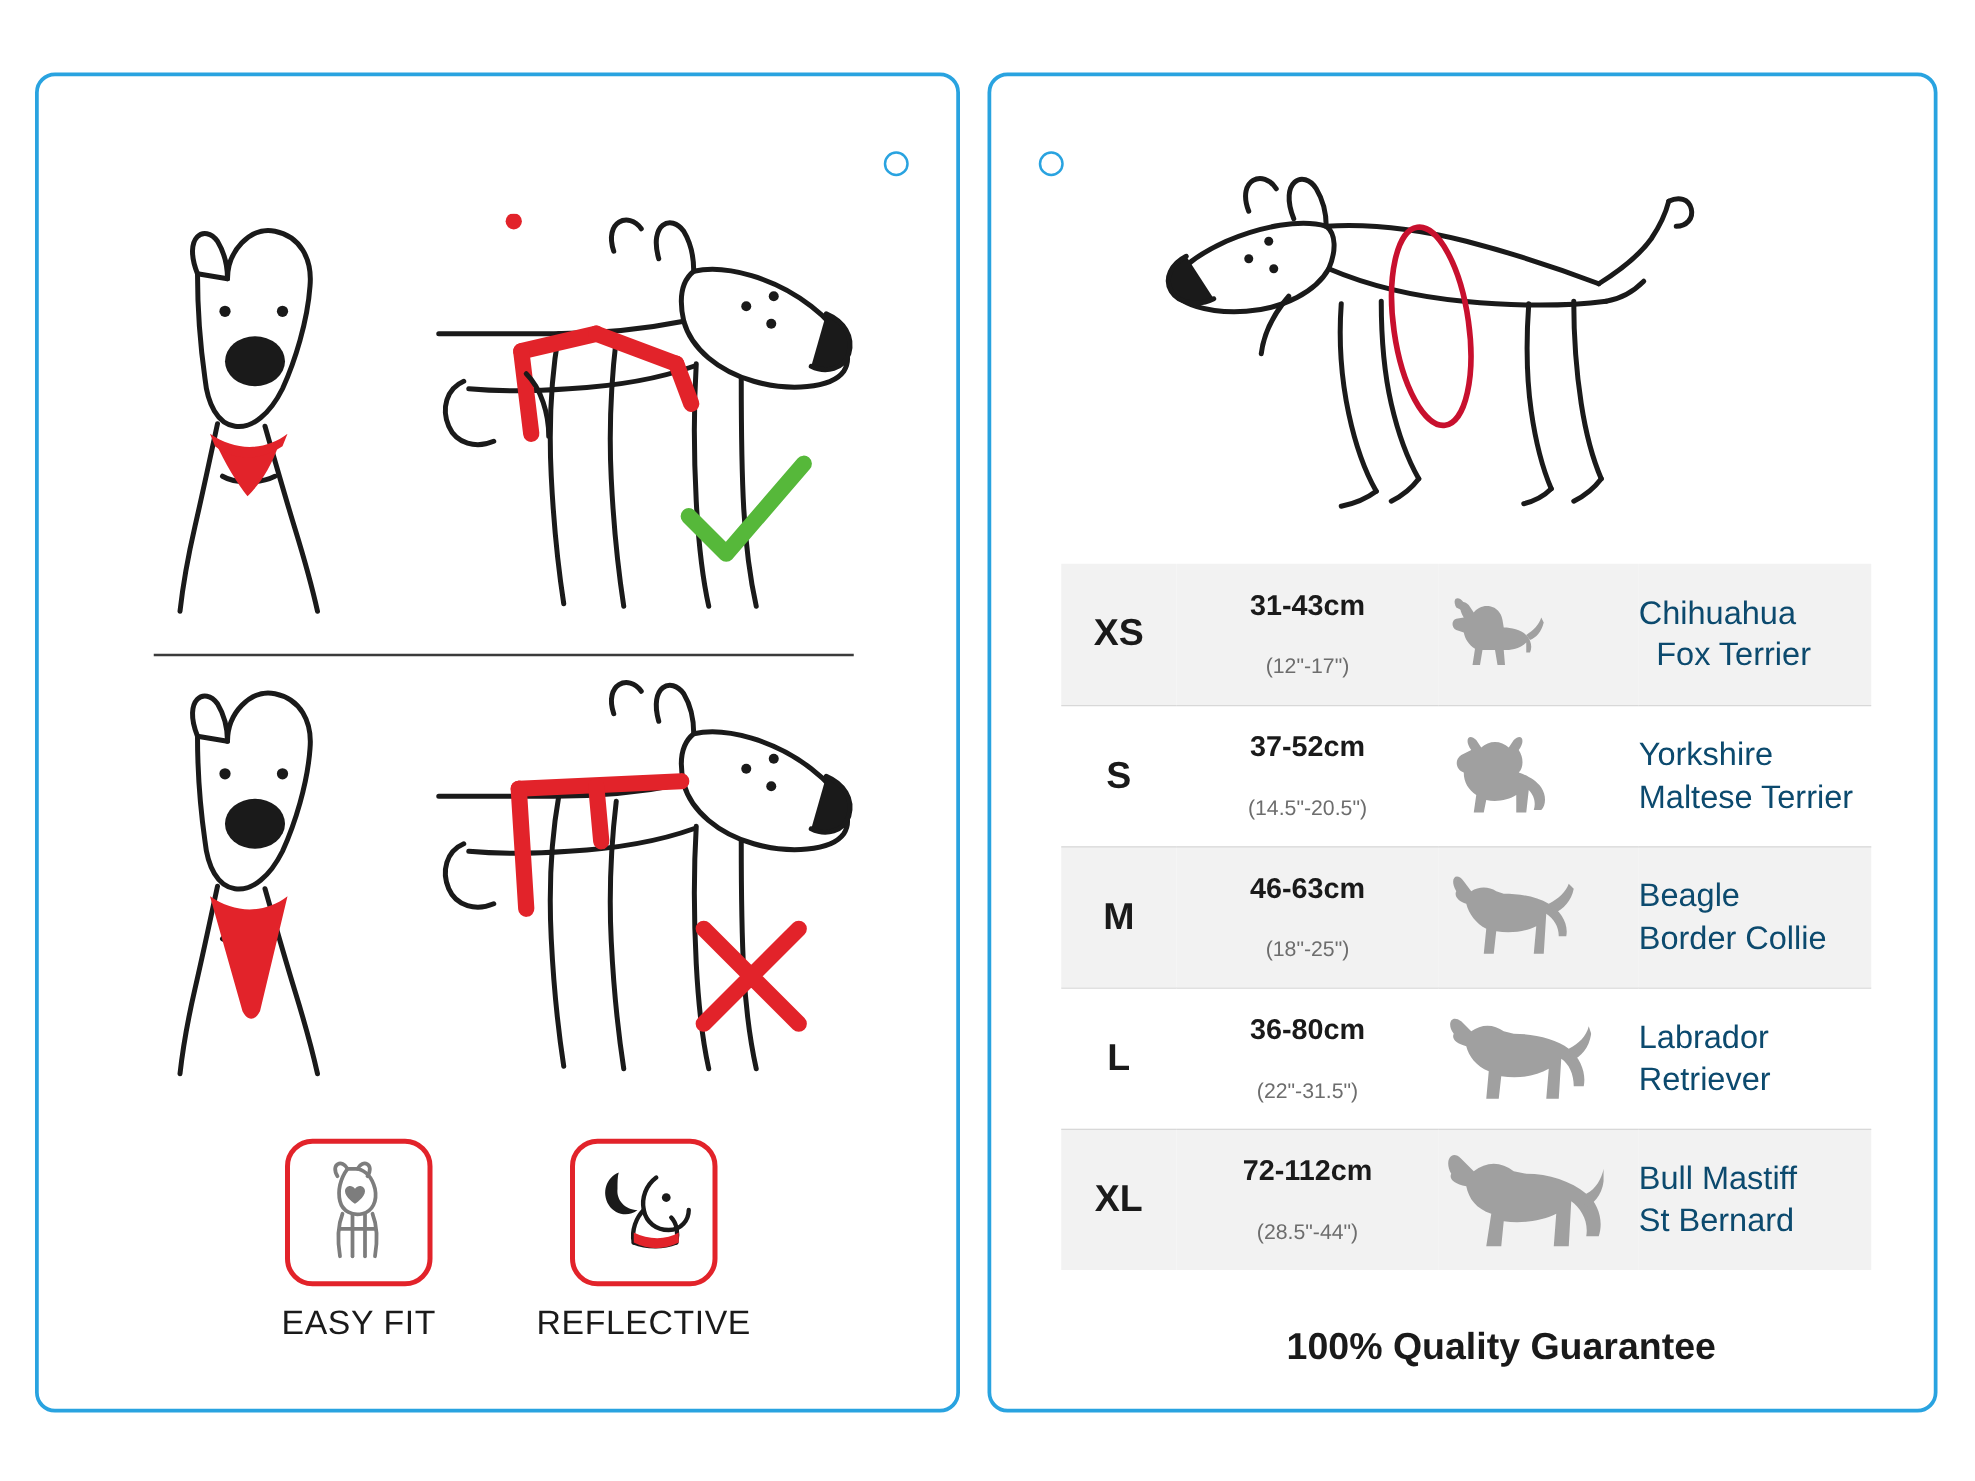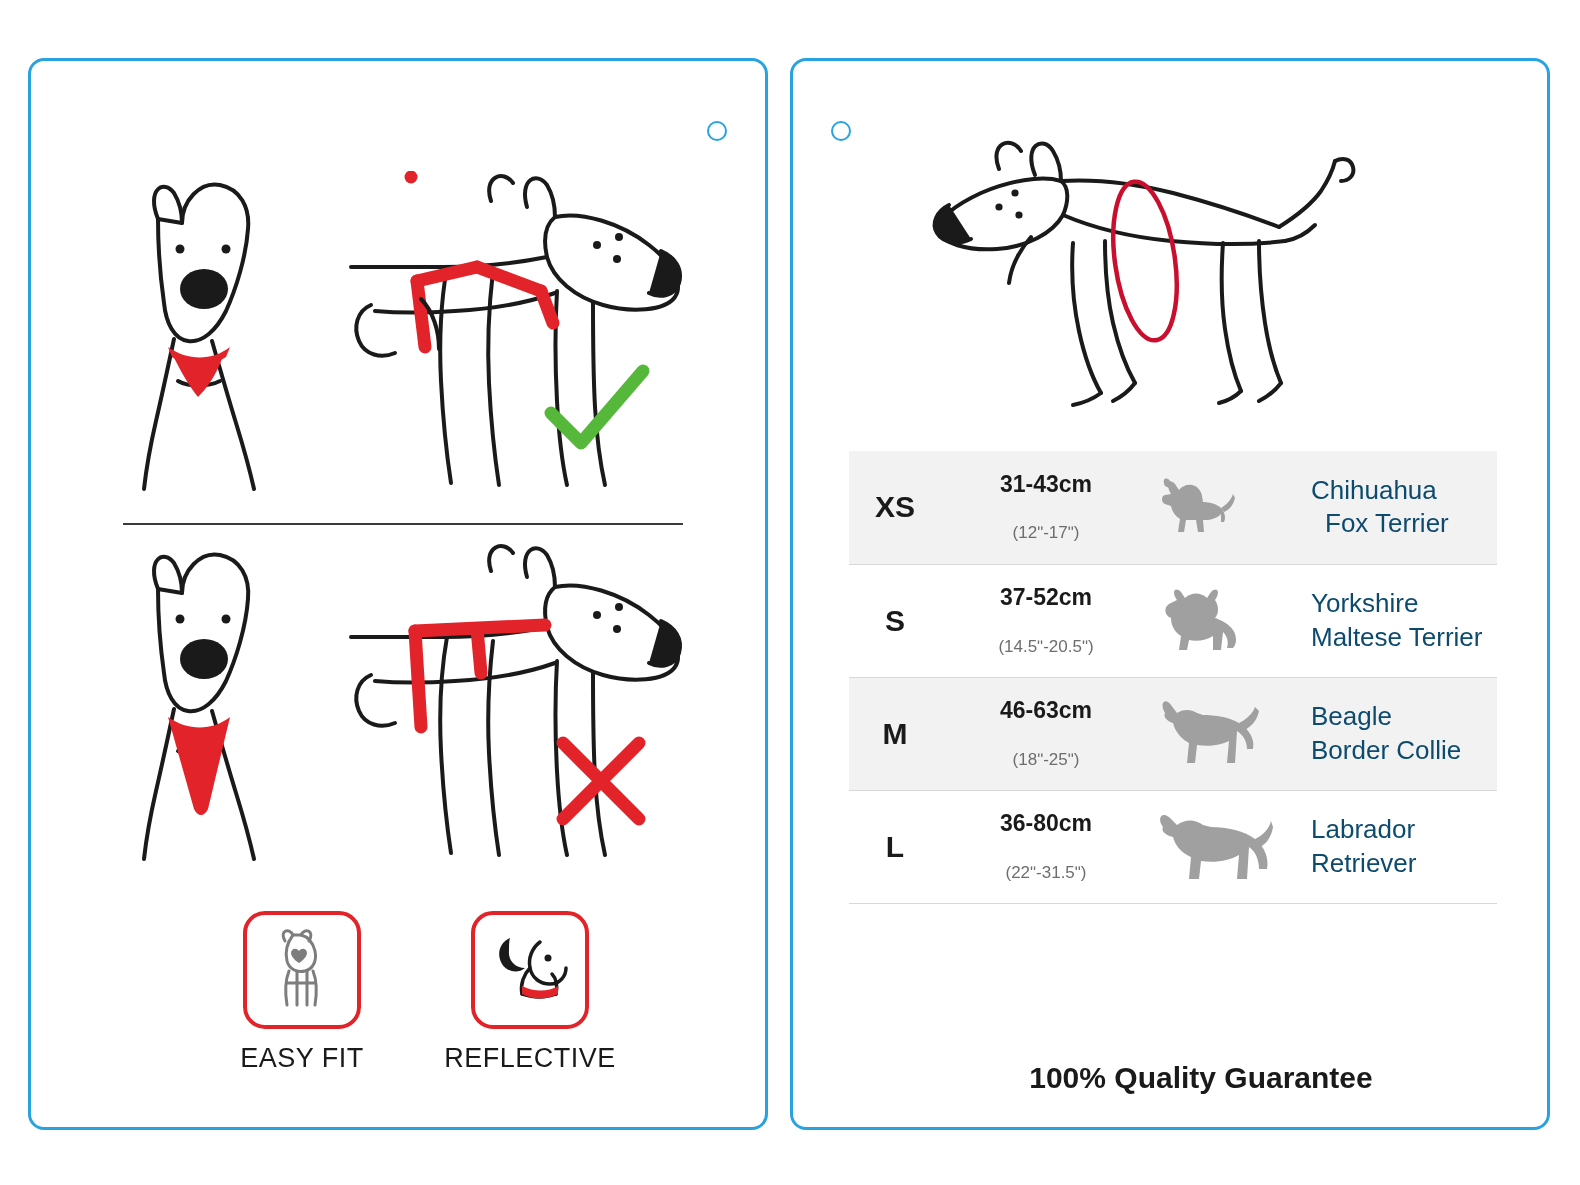--- a/index.html
+++ b/index.html
@@ -77,21 +77,21 @@
   .mark {
     position: absolute;
     font-size: 0;
   }
   .mark-check { left: 512px; top: 190px; }
   .mark-cross { left: 520px; top: 190px; }
 
   
   .features {
     position: absolute;
-    left: 15px;
+    left: 0;
     top: 850px;
     width: 740px;
     display: flex;
     justify-content: center;
     gap: 48px;
   }
   .feature {
     width: 180px;
     text-align: center;
   }
@@ -466,19 +466,40 @@
                 </g>
               </svg>
             </span>
           </td>
           <td class="col-breeds">
             <div>Labrador</div>
             <div>Retriever</div>
           </td>
         </tr>
 
+        <tr class="odd">
+          <td class="col-size">XL</td>
+          <td class="col-range">
+            <div class="range-cm">72-112cm</div>
+            <div class="range-in">(28.5ʺ-44ʺ)</div>
+          </td>
+          <td class="col-icon">
+            <span>
+              <svg width="132" height="90" viewBox="0 0 132 90">
+                <g fill="#a0a0a0">
+                  <path d="M10 24 C4 14 10 4 18 12 L28 22 C38 14 50 14 60 22 L70 24 C88 24 106 30 118 40 C128 48 132 62 128 74 L118 74 C120 62 114 52 106 46 L104 82 L92 82 L94 56 C82 62 66 64 52 62 L50 82 L38 82 L42 56 C30 52 24 44 22 34 C12 32 8 28 10 24 Z"></path>
+                  <path d="M118 40 C126 36 130 28 132 20 L132 30 C130 42 124 48 116 52 Z"></path>
+                </g>
+              </svg>
+            </span>
+          </td>
+          <td class="col-breeds">
+            <div>Bull Mastiff</div>
+            <div>St Bernard</div>
+          </td>
+        </tr>
       </tbody>
     </table>
 
     <div class="guarantee">100% Quality Guarantee</div>
   </div>
 
 </div>
 
 </body></html>

